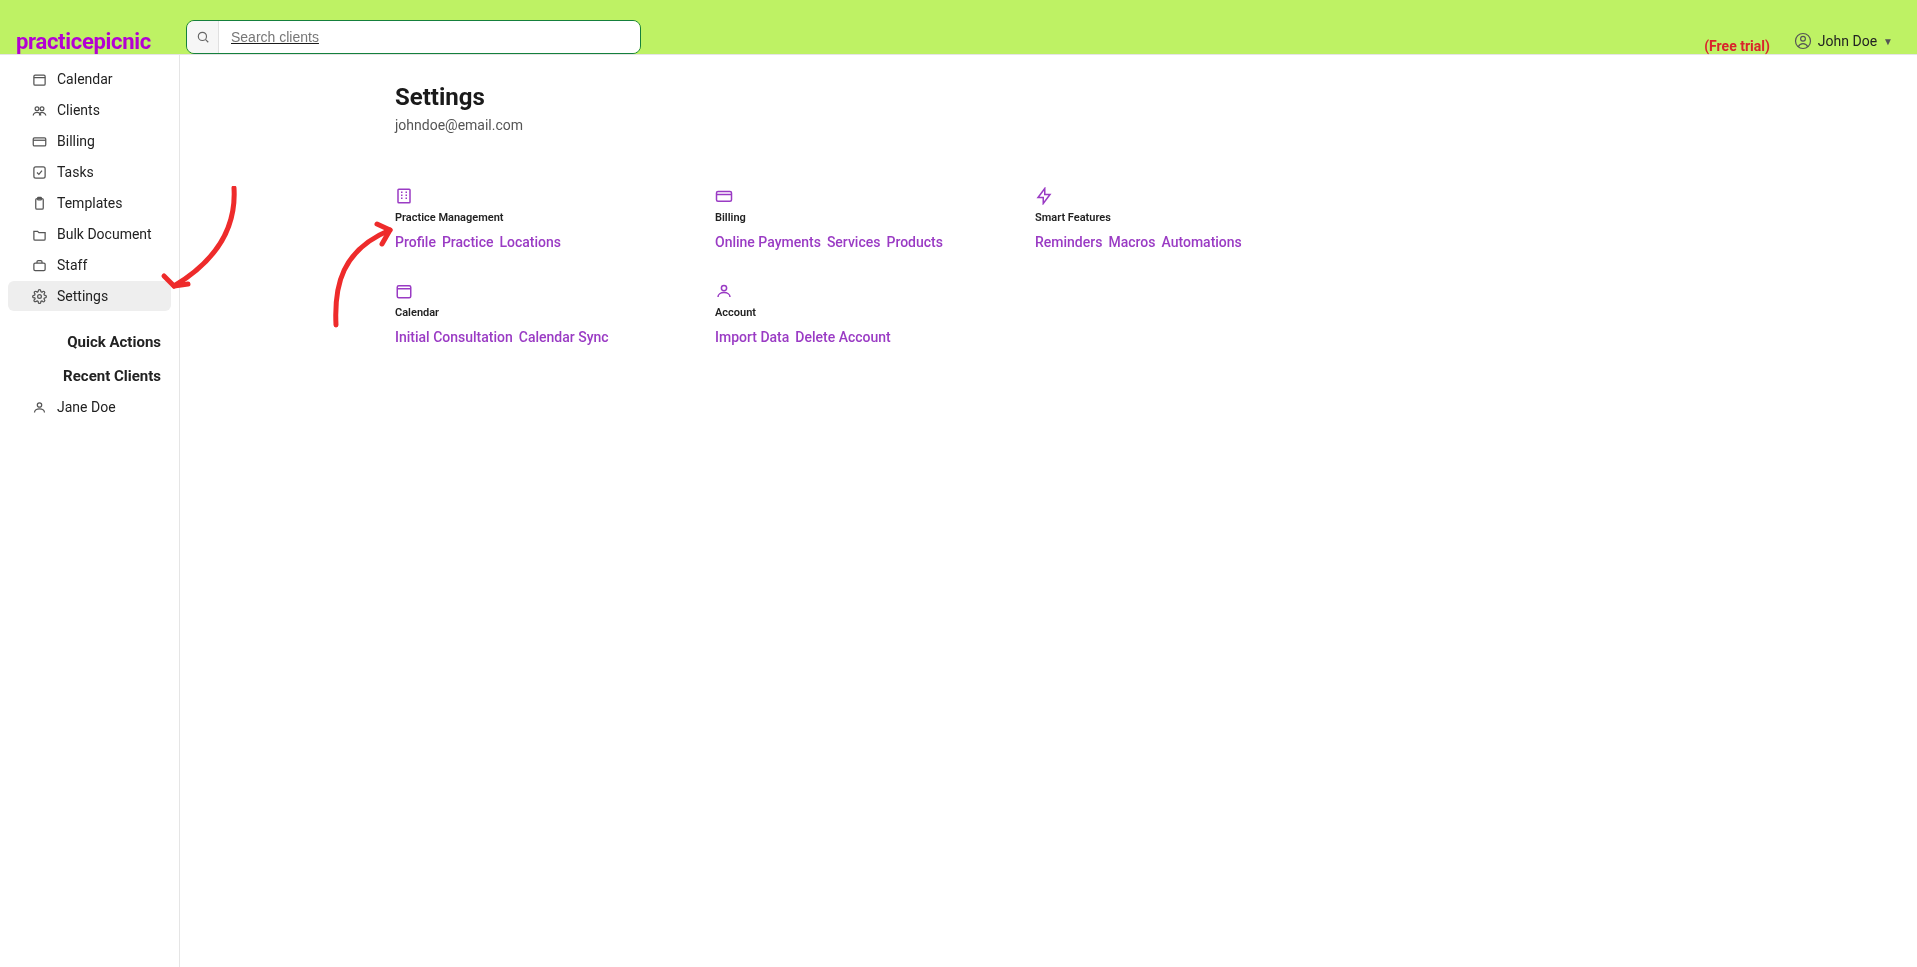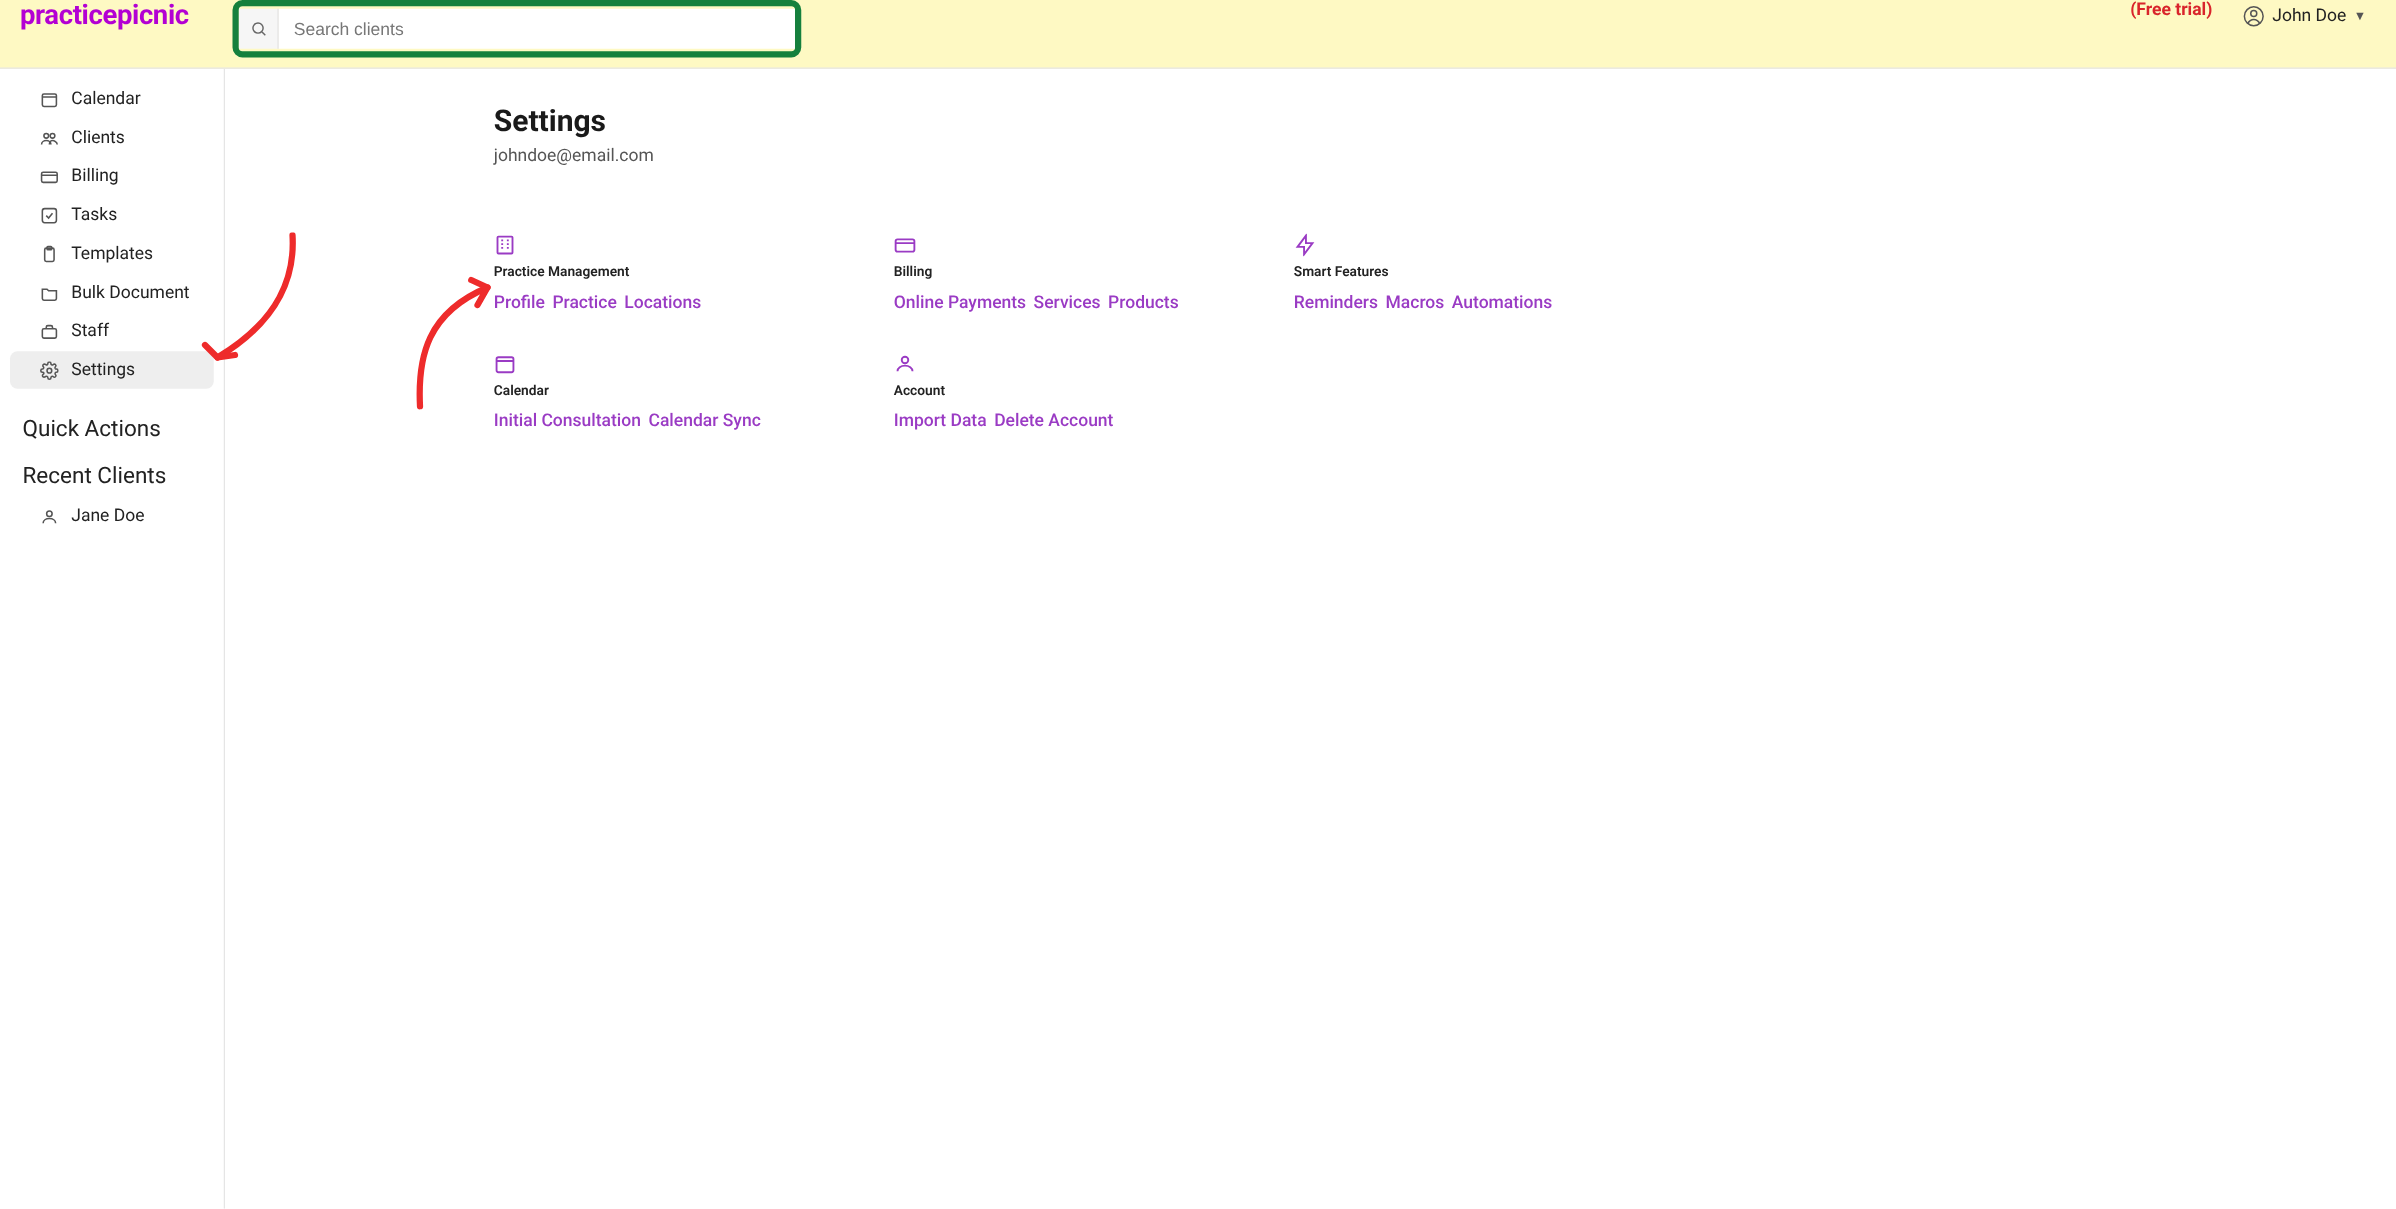--- a/index.html
+++ b/index.html
@@ -11,42 +11,43 @@
       width: 1917px;
       height: 967px;
       overflow: hidden;
       position: relative;
     }
     .topbar {
       position: absolute;
       top: 0; left: 0; right: 0;
       height: 55px;
       display: flex;
-      align-items: flex-start;
+      align-items: flex-end;
       padding: 0 16px;
       border-bottom: 1px solid #e5e5e5;
-      background: #fef9c3;
+      background: #bef264;
       z-index: 10;
     }
     .logo {
       font-size: 22px;
       font-weight: 700;
       color: #b300d3;
       letter-spacing: -0.3px;
       width: 160px;
     }
     .search-wrap {
       display: flex;
       align-items: center;
-      border: 5px solid #15803d;
+      border: 1px solid #15803d;
       border-radius: 8px;
-      height: 46px;
+      height: 34px;
       width: 455px;
       overflow: hidden;
       margin-left: 10px;
+      text-decoration: underline;
     }
     .search-icon-box {
       width: 32px;
       height: 32px;
       display:flex; align-items:center; justify-content:center;
       background: #f6f6f6;
       border-right: 1px solid #e0e0e0;
     }
     .search-input {
       border: none;
@@ -95,24 +96,25 @@
       padding: 7px 12px 7px 24px;
       font-size: 14px;
       color: #222;
       cursor: pointer;
       border-radius: 6px;
       margin: 1px 8px;
     }
     .nav-item.active { background: #eeeeee; }
     .nav-item svg { color: #555; flex-shrink: 0; }
     .section-label {
-      font-size: 18px;
-      font-weight: 400;
+      font-size: 15px;
+      font-weight: 700;
       color: #222;
       padding: 10px 18px 6px 18px;
+      text-align: right;
     }
 
     .main {
       position: absolute;
       top: 55px;
       left: 180px;
       right: 0;
       bottom: 0;
       padding: 28px 0 0 215px;
     }

